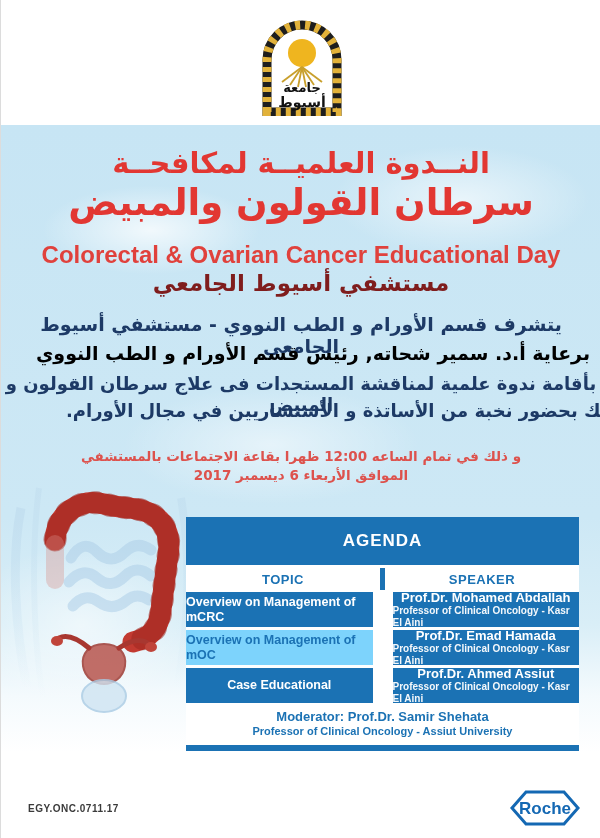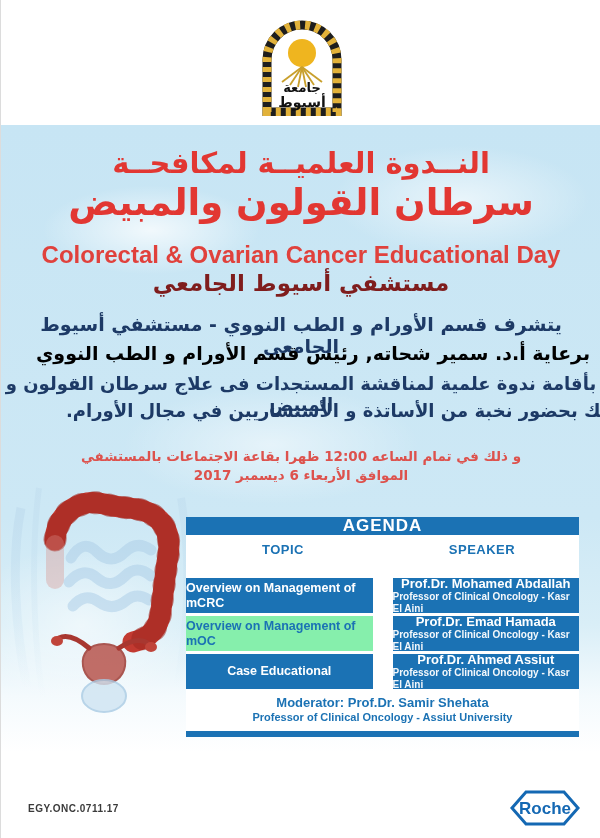--- a/index.html
+++ b/index.html
@@ -34,32 +34,32 @@
   .body4{top:400px; font-size:18px; color:#1d3a66;margin-left:46px;}
   .dt1{top:448px; font-size:13.5px; color:#dd524d;}
   .dt2{top:467px; font-size:13.5px; color:#dd524d;}
 
   
   .agenda{
     position:absolute; left:185px; top:517px; width:393px;
     background:#ffffff; display:flex; flex-direction:column;
   }
   .ag-header{
-    height:18px; background:#1b72b4; color:#ffffff;
+    height:48px; background:#1b72b4; color:#ffffff;
     display:flex; align-items:center; justify-content:center;
     font-size:17px; font-weight:bold; letter-spacing:1px; margin-bottom:3px;
   }
-  .ag-cols{height:22px; display:flex; margin-bottom:18px; position:relative;align-items:center;}
+  .ag-cols{height:22px; display:flex; margin-bottom:2px; position:relative;}
   .ag-cols .col{flex:1; display:flex; align-items:center; justify-content:center;
     color:#1b72b4; font-weight:bold; font-size:13px; letter-spacing:.5px; background:#ffffff;}
   .ag-cols .vdiv{width:5px; background:#1b72b4;}
   .ag-row{display:flex; gap:20px; margin-bottom:3px; height:35px;}
   .cell{flex:1; display:flex; flex-direction:column; align-items:center; justify-content:center; line-height:1.15;}
   .cell.blue{background:#1b72b4; color:#ffffff;}
-  .cell.white{background:#86efac; color:#1b72b4;}
+  .cell.white{background:#7dd3fc; color:#1b72b4;}
   .topic-txt{font-size:12.5px; font-weight:bold;}
   .sp-name{font-size:13px; font-weight:bold;}
   .sp-title{font-size:10px; font-weight:bold; opacity:.95;}
   .moderator{background:#ffffff; color:#1b72b4; text-align:center; padding:3px 0 4px 0; line-height:1.25;}
   .mod-name{font-size:13px; font-weight:bold;}
   .mod-title{font-size:11px; font-weight:bold;}
   .ag-bottom{height:6px; background:#1b72b4; margin-top:2px;}
 
   
   .code{left:27px; top:803px; font-size:10px; font-weight:bold; color:#3a3a3a; letter-spacing:.5px; font-family:"Liberation Sans",sans-serif;}

